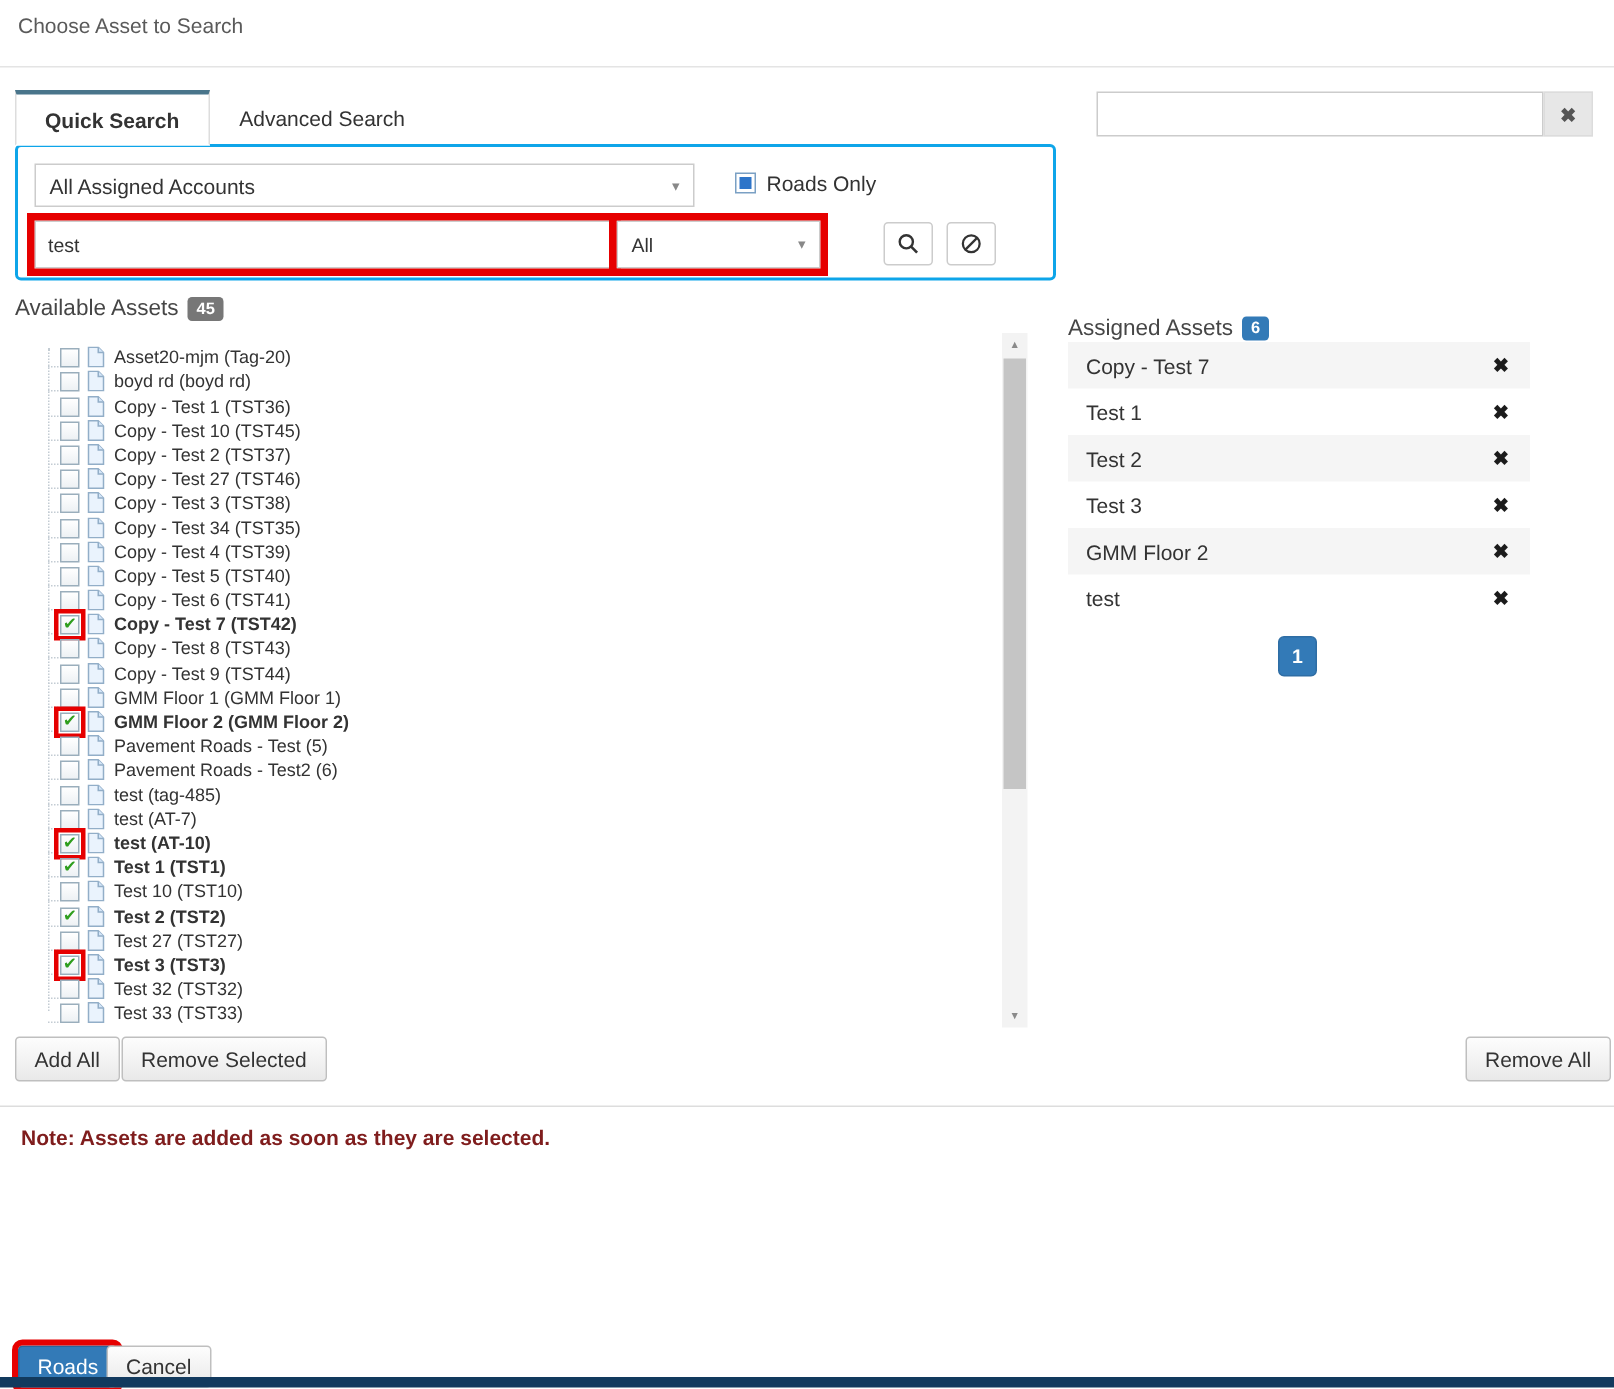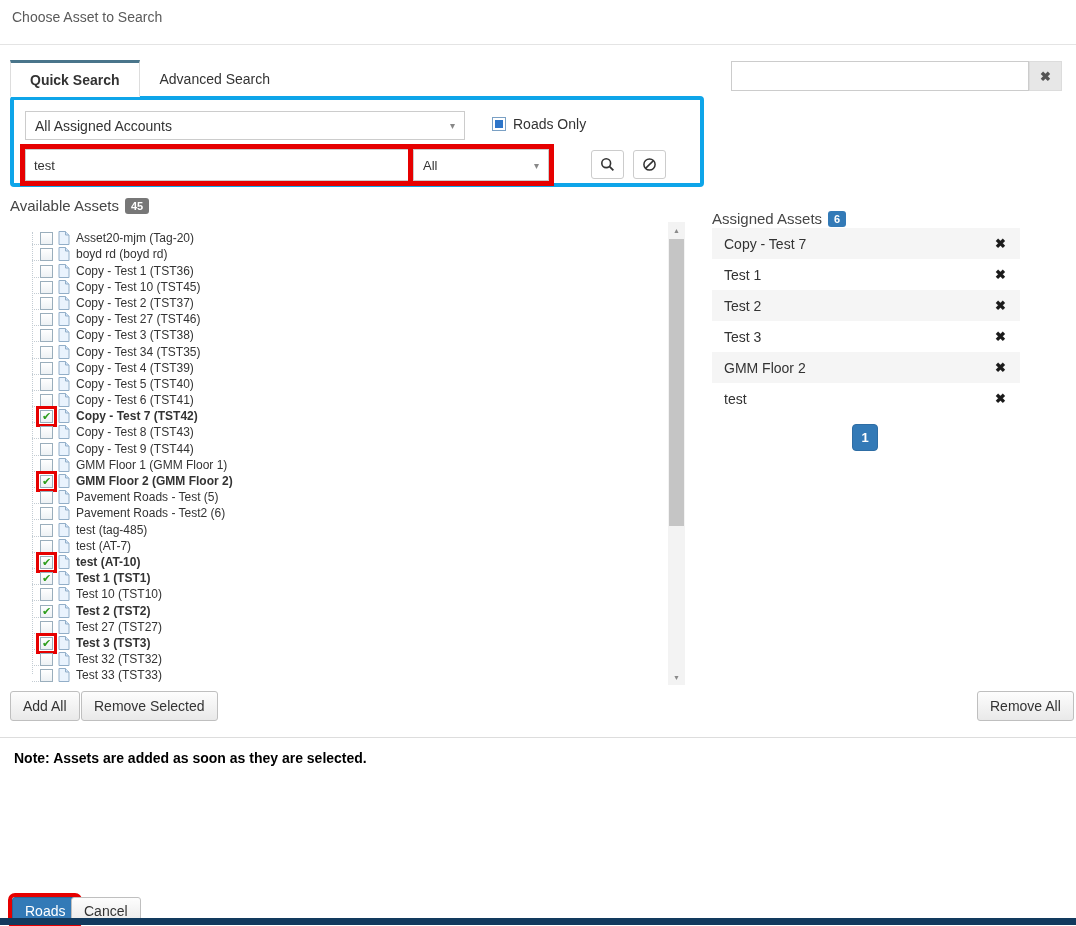--- a/index.html
+++ b/index.html
@@ -15,21 +15,21 @@
   .tab.active { font-weight:bold; background:#fff; border-color:#ddd; border-top:3px solid #49758b;
                 border-bottom:1px solid #fff; }
 
   .top-search-input { position:absolute; left:731px; top:61px; width:298px; height:30px;
         border:1px solid #ccc; padding:0 8px; font-size:13px; color:#333; font-family:inherit; }
   .top-clear-btn { position:absolute; left:1029px; top:61px; width:33px; height:30px; background:#e7e7e7;
         border:1px solid #dcdcdc; color:#555; font-weight:bold; font-size:13px;
         display:flex; align-items:center; justify-content:center; cursor:pointer; }
 
   .qs-panel { position:absolute; left:10px; top:96px; width:694px; height:91px;
-        border:4px solid #0ea5e9; border-radius:4px; background:#fff; z-index:1;padding-left:43px; }
+        border:2px solid #0ea5e9; border-radius:4px; background:#fff; z-index:1;padding-left:43px; }
 
   .select-box { position:absolute; border:1px solid #ccc; background:#fff; font-size:14px; color:#333;
         display:flex; align-items:center; padding:0 9px; cursor:pointer; }
   .caret { margin-left:auto; color:#888; font-size:10px; }
   .account-select { left:11px; top:11px; width:440px; height:29px; }
   .type-select { left:399px; top:49px; width:136px; height:32px; font-size:13px; }
 
   .active-only { position:absolute; left:478px; top:16px; display:flex; align-items:center; }
   .blue-cb { width:14px; height:14px; border:1px solid #7aa0c4; background:#fff; position:relative;
         display:inline-block; cursor:pointer; }
@@ -84,21 +84,21 @@
         display:flex; align-items:center; justify-content:center; cursor:pointer; }
 
   .btn { position:absolute; height:30px; border:1px solid #bfbfbf; border-radius:3px; color:#333;
         background:linear-gradient(#fdfdfd,#e9e9e9); font-size:14px; padding:0 12px; font-family:inherit;
         display:flex; align-items:center; justify-content:center; cursor:pointer; }
   .btn.add-all { left:10px; top:691px; }
   .btn.remove-selected { left:81px; top:691px; }
   .btn.remove-all { left:977px; top:691px; }
 
   .lower-divider { position:absolute; left:0; right:0; top:737px; border-top:1px solid #ddd; }
-  .note { position:absolute; left:14px; top:750px; font-size:14px; font-weight:bold; color:#000000; }
+  .note { position:absolute; left:14px; top:750px; font-size:14px; font-weight:bold; color:#7f1d1d; }
 
   .btn.save { left:12px; top:897px; height:28px; background:#337ab7; border:1px solid #2b669a;
         color:#fff; outline:4px solid #e60000; border-radius:3px; }
   .btn.cancel { left:71px; top:897px; height:28px; }
   .bottom-bar { position:absolute; left:0; top:918px; width:1076px; height:7px; background:#123a5e; }
 </style>
 </head>
 <body>
 
 <div class="stage">

